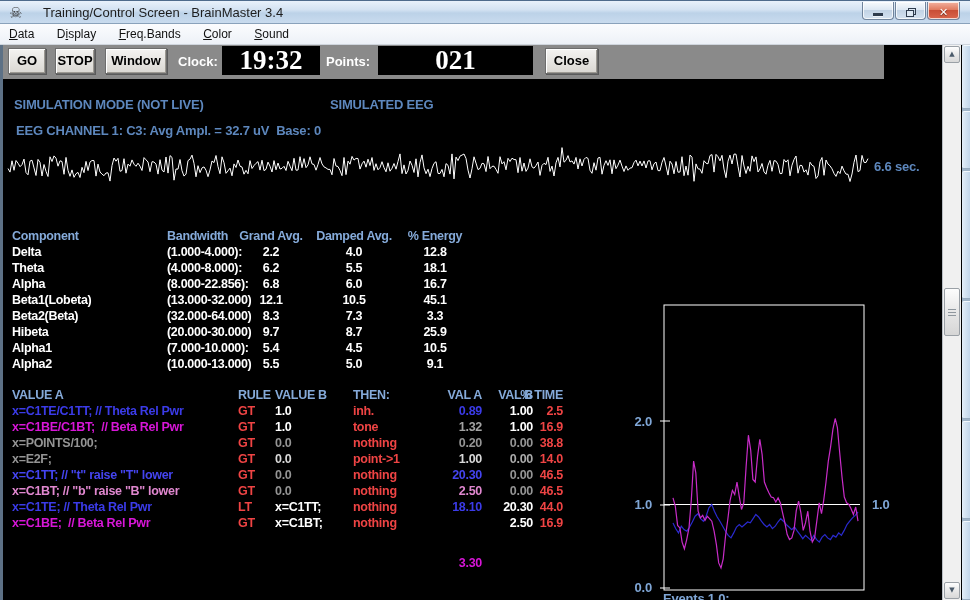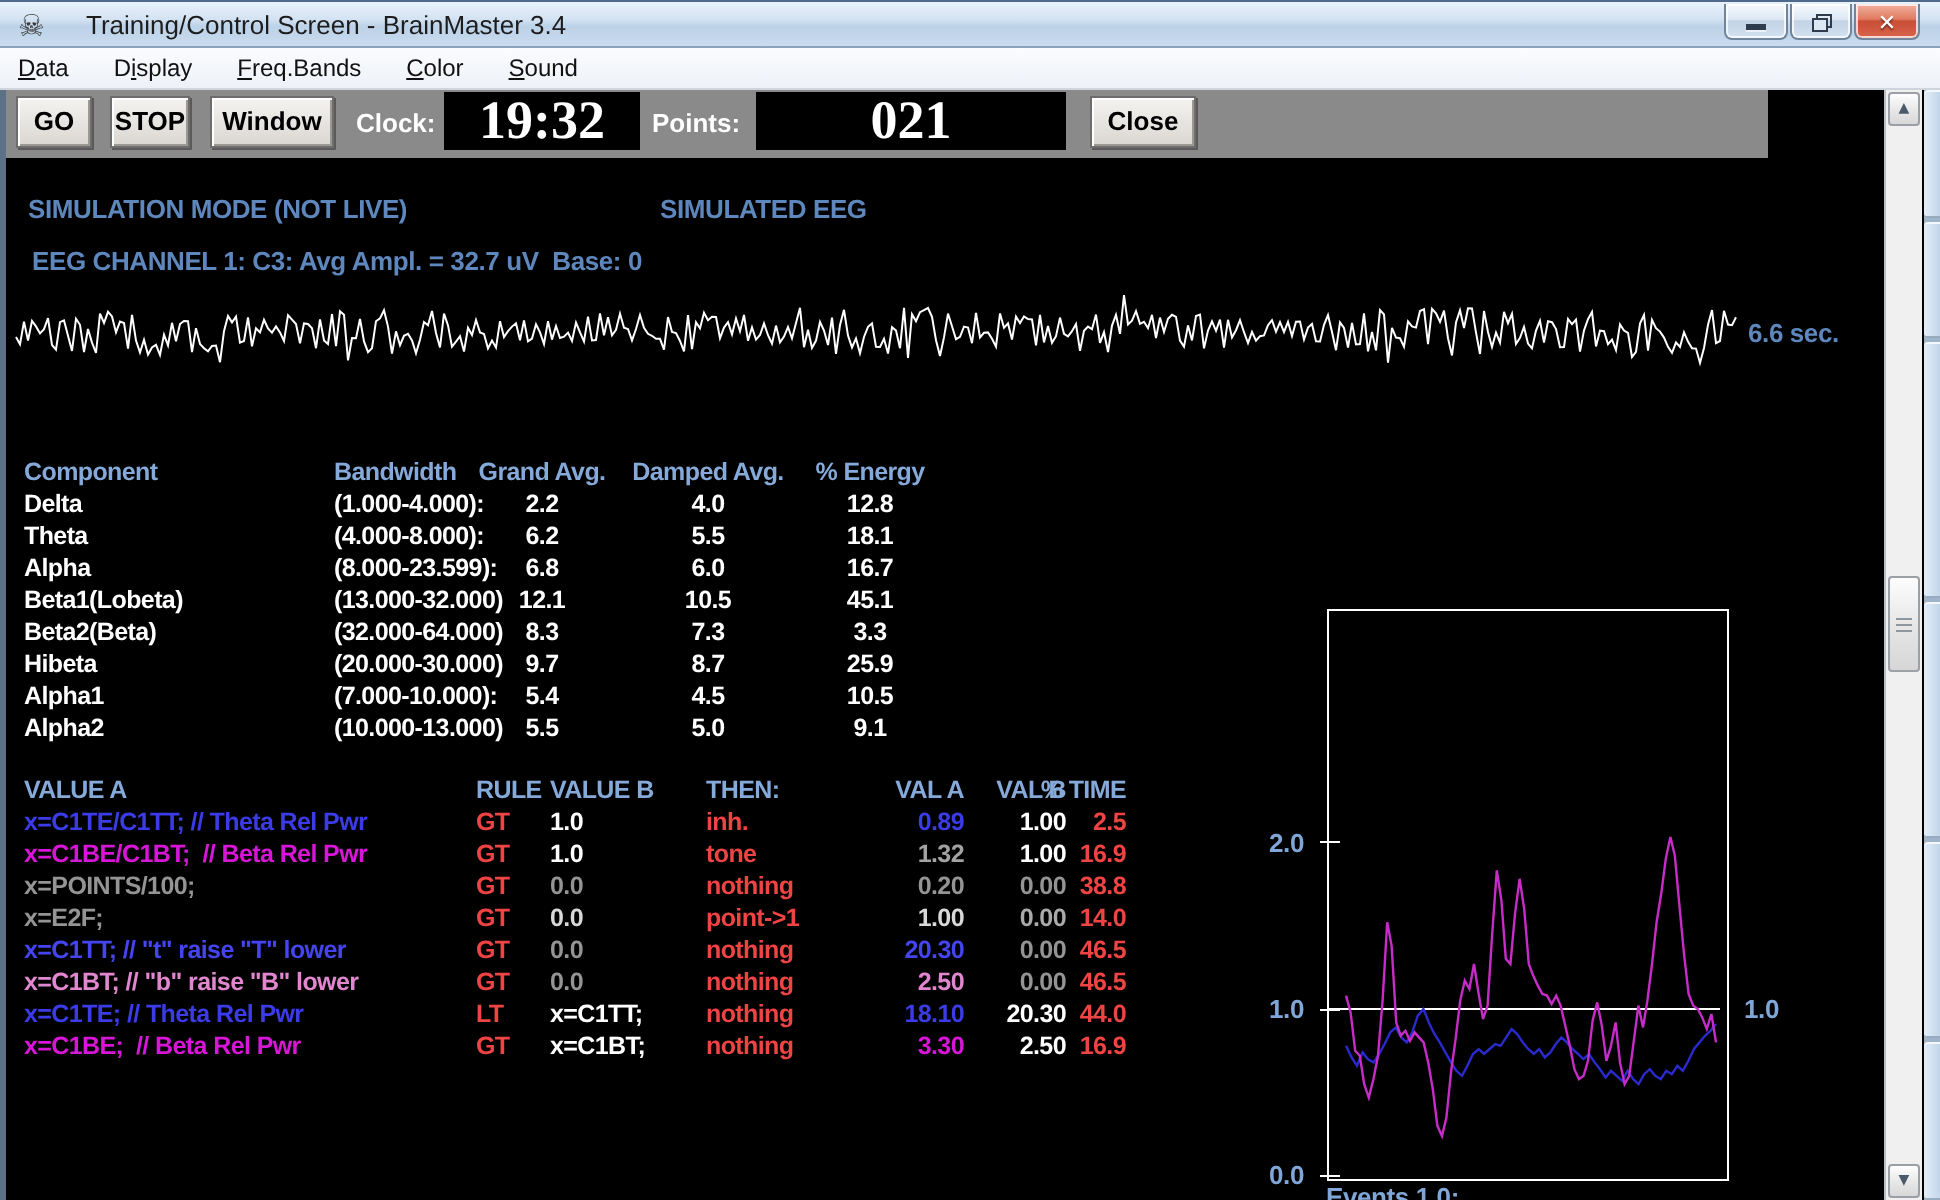--- a/index.html
+++ b/index.html
@@ -174,21 +174,21 @@
       <div class="trow">
         <span class="cc-name">Theta</span>
         <span class="cc-band pre">(4.000-8.000):</span>
         <span class="cc-grand">6.2</span>
         <span class="cc-damp">5.5</span>
         <span class="cc-energy">18.1</span>
       </div>
 
       <div class="trow">
         <span class="cc-name">Alpha</span>
-        <span class="cc-band pre">(8.000-23.599):</span>
+        <span class="cc-band pre">(8.000-22.856):</span>
         <span class="cc-grand">6.8</span>
         <span class="cc-damp">6.0</span>
         <span class="cc-energy">16.7</span>
       </div>
 
       <div class="trow">
         <span class="cc-name">Beta1(Lobeta)</span>
         <span class="cc-band pre">(13.000-32.000)</span>
         <span class="cc-grand">12.1</span>
         <span class="cc-damp">10.5</span>
@@ -309,21 +309,21 @@
         <span class="rc-va" style="color: rgb(59, 59, 232);">18.10</span>
         <span class="rc-vB" style="color: rgb(255, 255, 255);">20.30</span>
         <span class="rc-time steel-v">44.0</span>
       </div>
 
       <div class="trow">
         <span class="rc-expr pre" style="color: rgb(216, 22, 216);">x=C1BE;  // Beta Rel Pwr</span>
         <span class="rc-rule steel-v">GT</span>
         <span class="rc-vb" style="color: rgb(255, 255, 255);">x=C1BT;</span>
         <span class="rc-then steel-v">nothing</span>
-        <span class="rc-va" style="color: rgb(216, 22, 216);">3.30</span>
+        <span class="rc-va" style="color: rgb(216, 22, 216); margin-top: 40px;">3.30</span>
         <span class="rc-vB" style="color: rgb(255, 255, 255);">2.50</span>
         <span class="rc-time steel-v">16.9</span>
       </div>
     </div>
 </div>
 
 <svg class="trend-svg" width="214" height="300">
   <rect x="8" y="5" width="200" height="285" fill="none" stroke="#ffffff" stroke-width="1"></rect>
   <line x1="4" y1="121" x2="14" y2="121" stroke="#ffffff" stroke-width="1"></line>
   <line x1="4" y1="205" x2="14" y2="205" stroke="#ffffff" stroke-width="1"></line>

